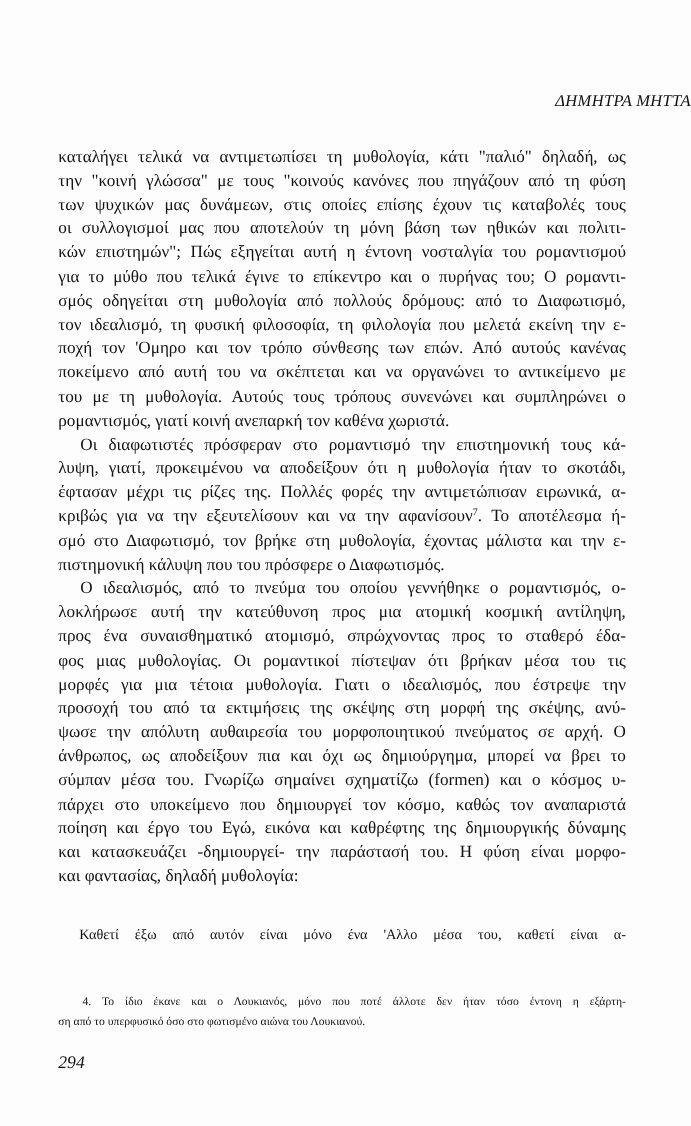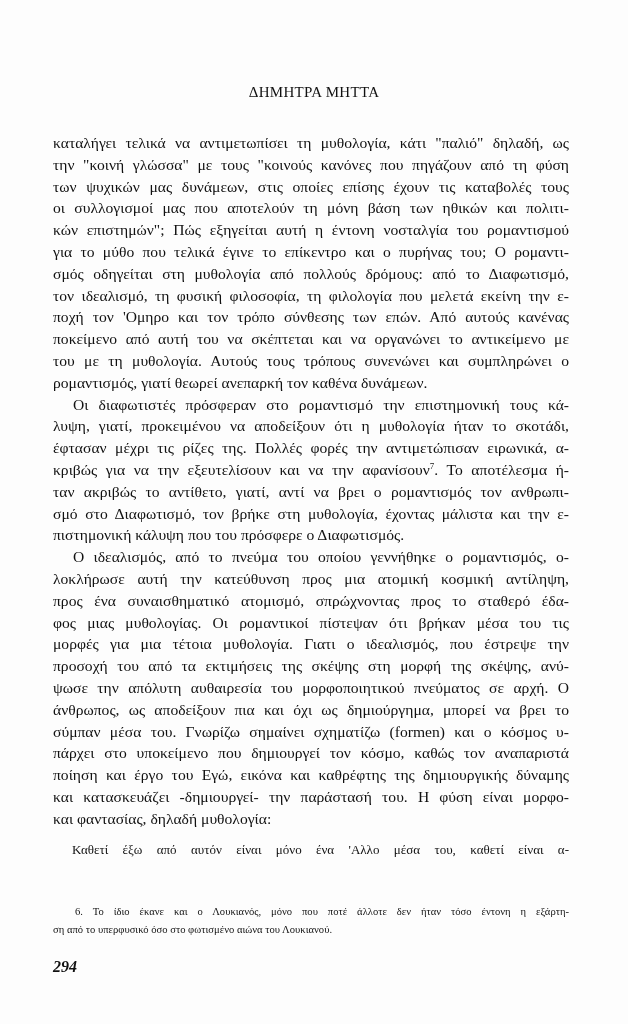--- a/index.html
+++ b/index.html
@@ -1,34 +1,34 @@
 <!DOCTYPE html>
 <html><head>
 <meta charset="utf-8">
 <style>
   html, body { margin: 0; padding: 0; background: #ffffff; }
   body { width: 628px; height: 1024px; position: relative; overflow: hidden;
          font-family: "Liberation Serif", "DejaVu Serif", serif; color: #111; }
   .page { position: absolute; left: 0; top: 0; width: 628px; height: 1024px; background: #fdfdfd; }
-  .header { position: absolute; top: 84px; left: 0; width: 628px; text-align: center;
-            font-size: 15px; letter-spacing: 0.3px; color: #111; }
+  .header { position: absolute; top: 84px; left: 0; width: 628px; text-align: right;
+            font-style: italic; font-size: 15px; letter-spacing: 0.3px; color: #111; }
   .body { position: absolute; top: 132px; left: 53px; width: 516px; }
   .line { display: block; height: 21.8px; line-height: 21.8px; font-size: 15.6px;
           text-align: justify; text-align-last: justify; white-space: nowrap; overflow: visible; }
   .line.last { text-align-last: left; }
   .line.indent { padding-left: 20px; }
   .line span { display: inline; }
   .quote { position: absolute; top: 839px; left: 72px; width: 497px; }
   .quote .line { font-size: 13px; }
   .footnote { position: absolute; top: 903px; left: 53px; width: 516px; }
   .footnote .fline { display: block; height: 18px; line-height: 18px; font-size: 10.6px;
                      text-align: justify; text-align-last: justify; white-space: nowrap; }
   .footnote .fline.indent { padding-left: 22px; }
   .footnote .fline.last { text-align-last: left; }
-  .pagenum { position: absolute; top: 958px; left: 53px; font-style: italic; font-size: 16px; font-weight: bold; }
+  .pagenum { position: absolute; top: 958px; left: 53px; font-style: italic; font-size: 16px; }
   sup { font-size: 9px; line-height: 0; vertical-align: super; }
 </style>
 </head>
 <body>
 
 <div class="page">
 
   <div class="header">ΔΗΜΗΤΡΑ ΜΗΤΤΑ</div>
 
   <div class="body">
@@ -36,26 +36,25 @@
     <span class="line">την "κοινή γλώσσα" με τους "κοινούς κανόνες που πηγάζουν από τη φύση</span>
     <span class="line">των ψυχικών μας δυνάμεων, στις οποίες επίσης έχουν τις καταβολές τους</span>
     <span class="line">οι συλλογισμοί μας που αποτελούν τη μόνη βάση των ηθικών και πολιτι-</span>
     <span class="line">κών επιστημών"; Πώς εξηγείται αυτή η έντονη νοσταλγία του ρομαντισμού</span>
     <span class="line">για το μύθο που τελικά έγινε το επίκεντρο και ο πυρήνας του; Ο ρομαντι-</span>
     <span class="line">σμός οδηγείται στη μυθολογία από πολλούς δρόμους: από το Διαφωτισμό,</span>
     <span class="line">τον ιδεαλισμό, τη φυσική φιλοσοφία, τη φιλολογία που μελετά εκείνη την ε-</span>
     <span class="line">ποχή τον 'Ομηρο και τον τρόπο σύνθεσης των επών. Από αυτούς κανένας</span>
     <span class="line">ποκείμενο από αυτή του να σκέπτεται και να οργανώνει το αντικείμενο με</span>
     <span class="line">του με τη μυθολογία. Αυτούς τους τρόπους συνενώνει και συμπληρώνει ο</span>
-    <span class="line last">ρομαντισμός, γιατί θεωρεί ανεπαρκή τον καθένα δυνάμεων.</span>
+    <span class="line last">ρομαντισμός, γιατί κοινή ανεπαρκή τον καθένα χωριστά.</span>
     <span class="line indent">Οι διαφωτιστές πρόσφεραν στο ρομαντισμό την επιστημονική τους κά-</span>
     <span class="line">λυψη, γιατί, προκειμένου να αποδείξουν ότι η μυθολογία ήταν το σκοτάδι,</span>
     <span class="line">έφτασαν μέχρι τις ρίζες της. Πολλές φορές την αντιμετώπισαν ειρωνικά, α-</span>
     <span class="line"><span>κριβώς για να την εξευτελίσουν και να την αφανίσουν</span><sup>7</sup><span>. Το αποτέλεσμα ή-</span></span>
-    <span class="line">ταν ακριβώς το αντίθετο, γιατί, αντί να βρει ο ρομαντισμός τον ανθρωπι-</span>
     <span class="line">σμό στο Διαφωτισμό, τον βρήκε στη μυθολογία, έχοντας μάλιστα και την ε-</span>
     <span class="line last">πιστημονική κάλυψη που του πρόσφερε ο Διαφωτισμός.</span>
     <span class="line indent">Ο ιδεαλισμός, από το πνεύμα του οποίου γεννήθηκε ο ρομαντισμός, ο-</span>
     <span class="line">λοκλήρωσε αυτή την κατεύθυνση προς μια ατομική κοσμική αντίληψη,</span>
     <span class="line">προς ένα συναισθηματικό ατομισμό, σπρώχνοντας προς το σταθερό έδα-</span>
     <span class="line">φος μιας μυθολογίας. Οι ρομαντικοί πίστεψαν ότι βρήκαν μέσα του τις</span>
     <span class="line">μορφές για μια τέτοια μυθολογία. Γιατι ο ιδεαλισμός, που έστρεψε την</span>
     <span class="line">προσοχή του από τα εκτιμήσεις της σκέψης στη μορφή της σκέψης, ανύ-</span>
     <span class="line">ψωσε την απόλυτη αυθαιρεσία του μορφοποιητικού πνεύματος σε αρχή. Ο</span>
     <span class="line">άνθρωπος, ως αποδείξουν πια και όχι ως δημιούργημα, μπορεί να βρει το</span>
@@ -64,19 +63,19 @@
     <span class="line">ποίηση και έργο του Εγώ, εικόνα και καθρέφτης της δημιουργικής δύναμης</span>
     <span class="line">και κατασκευάζει -δημιουργεί- την παράστασή του. Η φύση είναι μορφο-</span>
     <span class="line last">και φαντασίας, δηλαδή μυθολογία:</span>
   </div>
 
   <div class="quote">
     <span class="line">Καθετί έξω από αυτόν είναι μόνο ένα 'Αλλο μέσα του, καθετί είναι α-</span>
   </div>
 
   <div class="footnote">
-    <span class="fline indent">6. Το ίδιο έκανε και ο Λουκιανός, μόνο που ποτέ άλλοτε δεν ήταν τόσο έντονη η εξάρτη-</span>
+    <span class="fline indent">4. Το ίδιο έκανε και ο Λουκιανός, μόνο που ποτέ άλλοτε δεν ήταν τόσο έντονη η εξάρτη-</span>
     <span class="fline last">ση από το υπερφυσικό όσο στο φωτισμένο αιώνα του Λουκιανού.</span>
   </div>
 
   <div class="pagenum">294</div>
 
 </div>
 
 </body></html>

